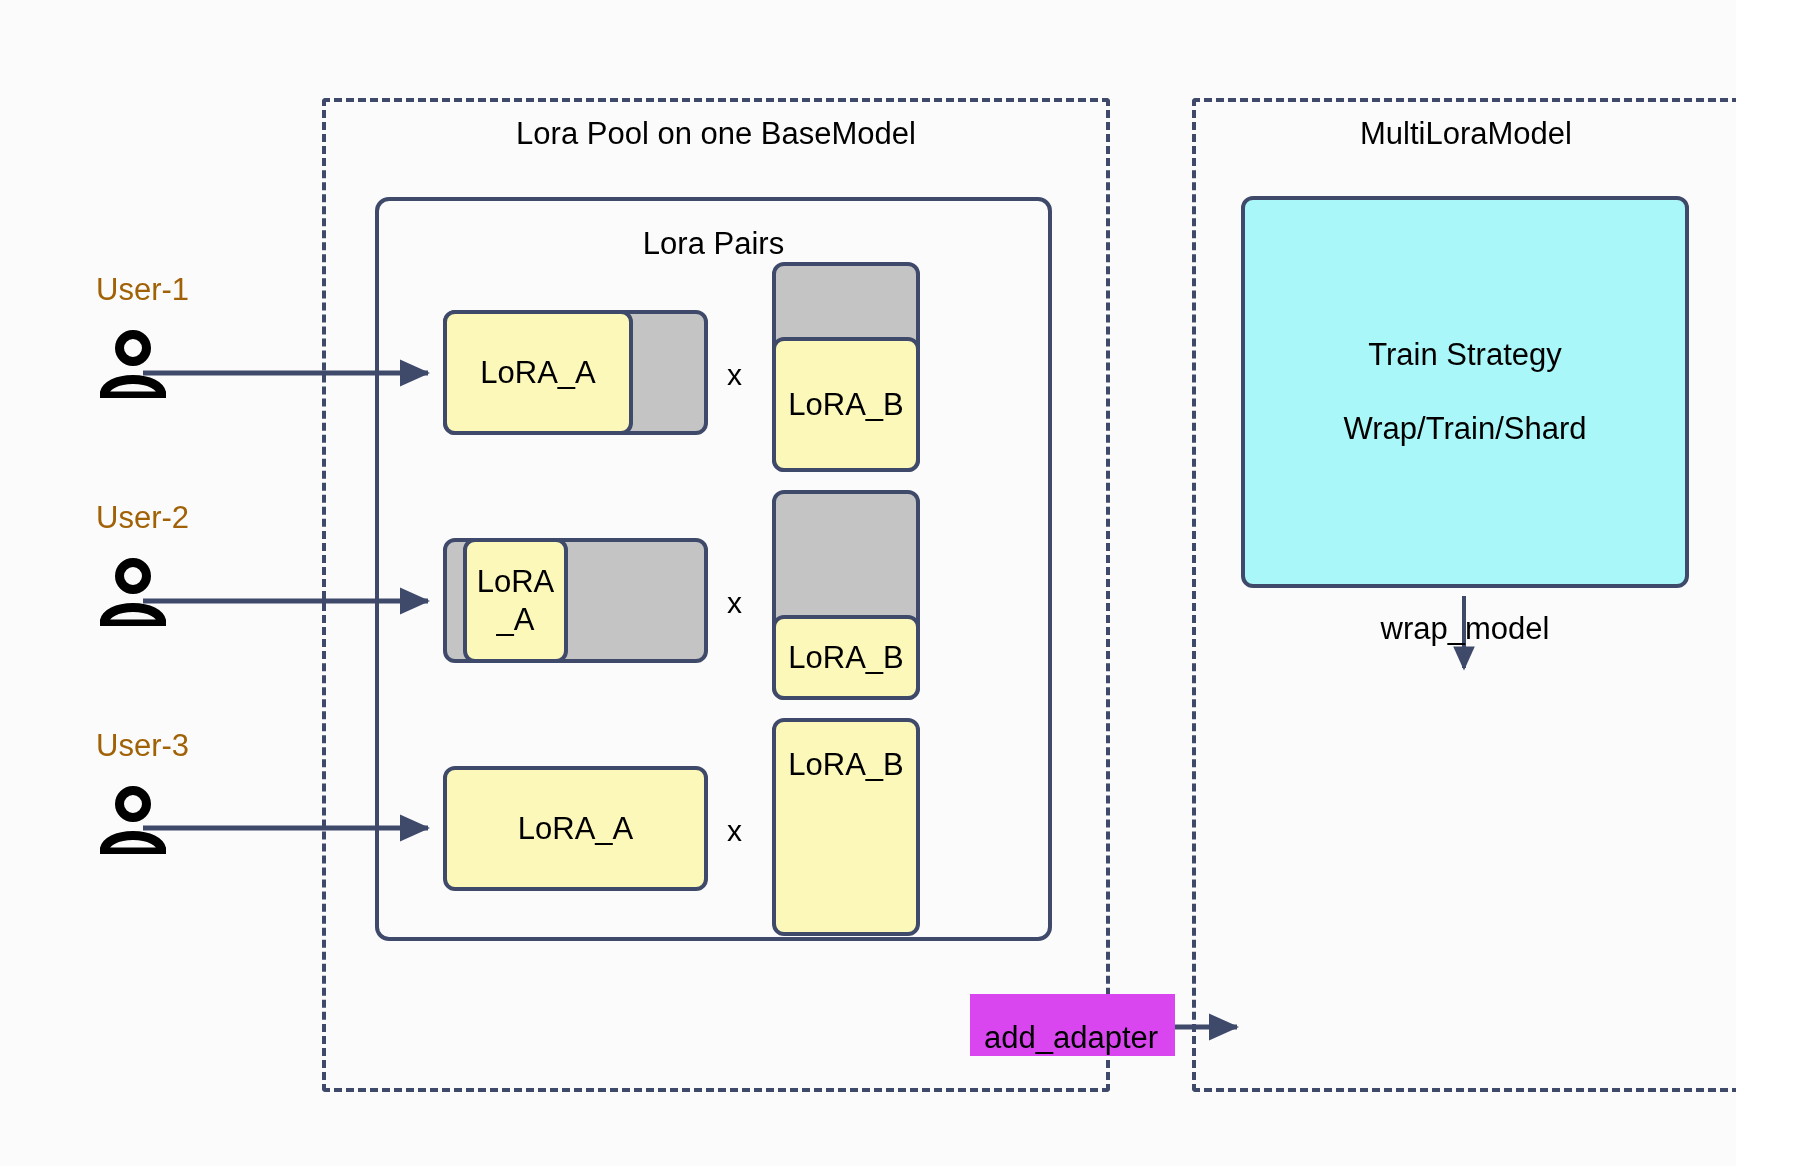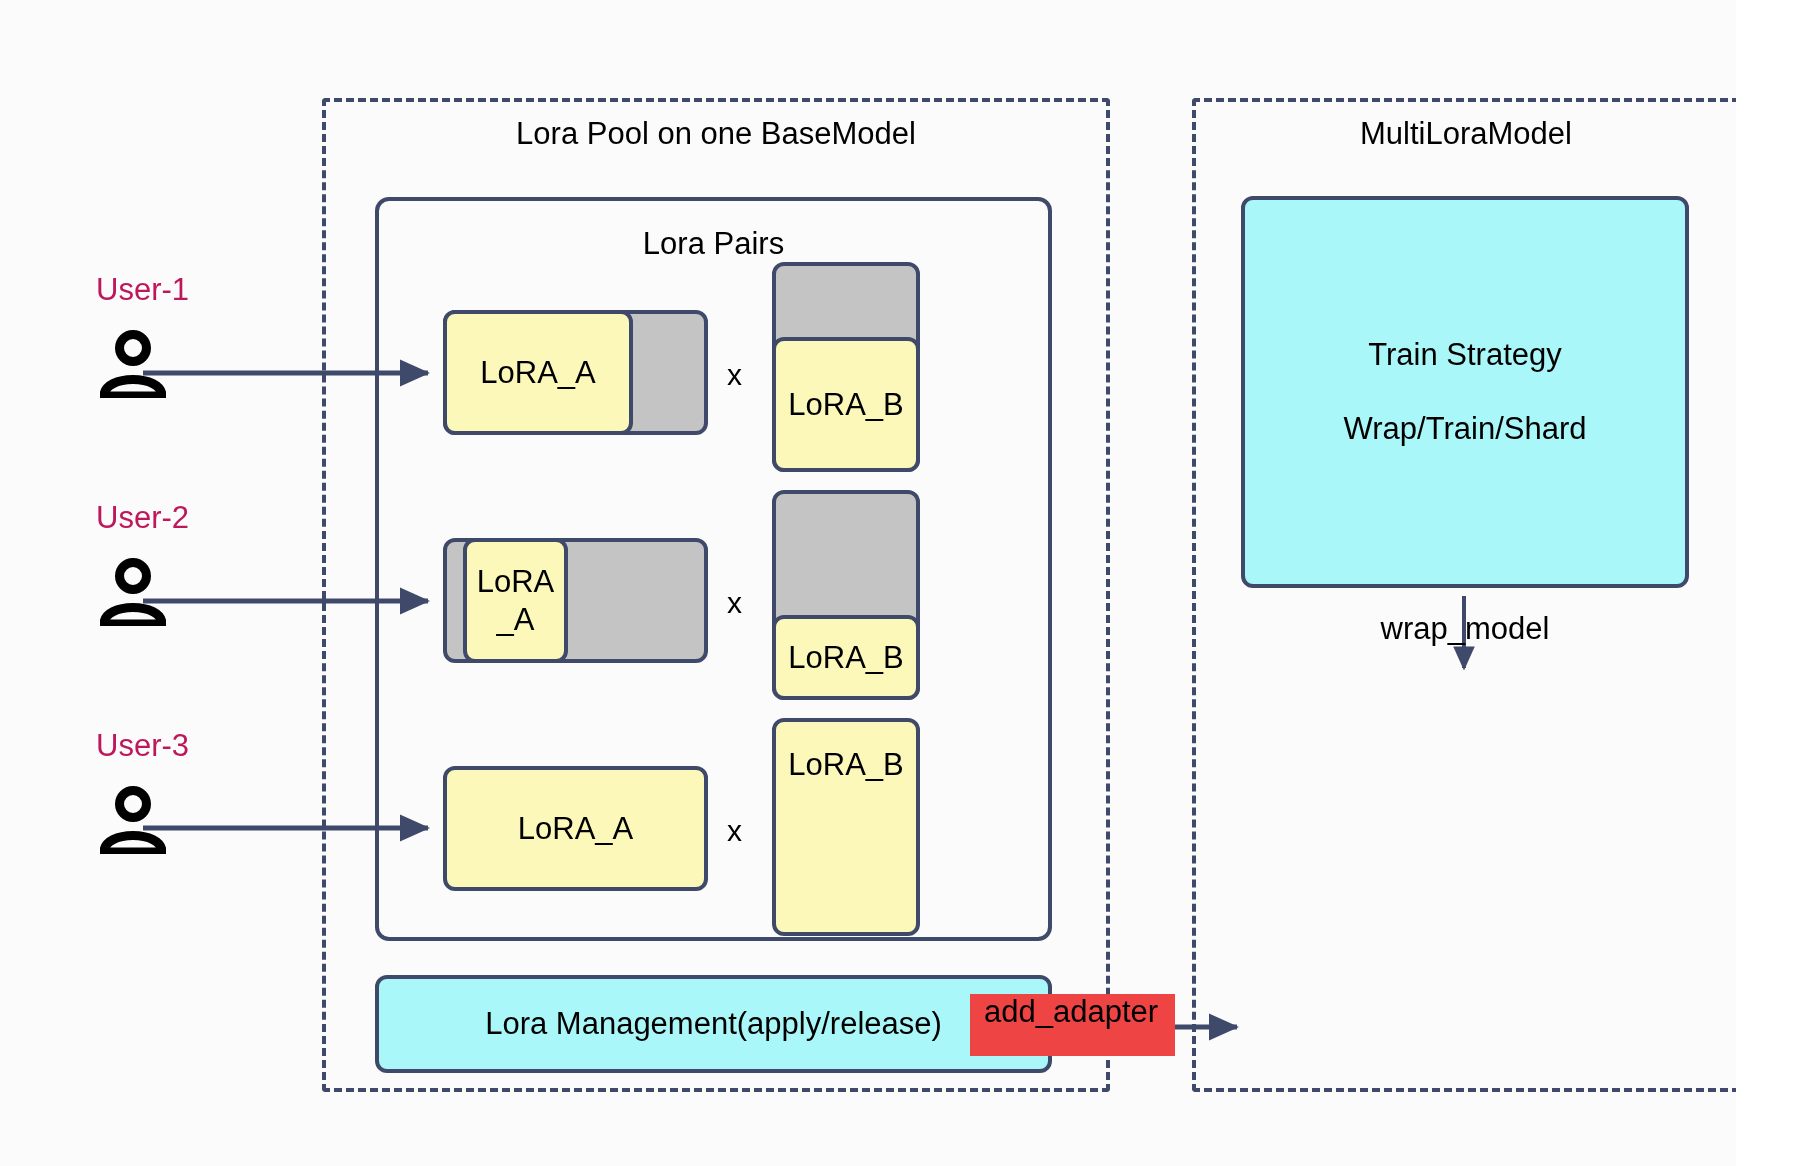--- a/index.html
+++ b/index.html
@@ -64,43 +64,43 @@
     white-space: nowrap;
   }
   .mult-sign {
     position: absolute;
     color: #000;
     font-size: 30px;
     font-weight: 400;
   }
   .user-label {
     position: absolute;
-    color: #be185d;
+    color: #a16207;
     font-size: 31px;
     white-space: nowrap;
   }
   svg.overlay {
     position: absolute;
     left: 0;
     top: 0;
     width: 1812px;
     height: 1166px;
     pointer-events: none;
   }
   .user-icon {
     position: absolute;
   }
   .white-chip {
     position: absolute;
-    background: #ef4444;
+    background: #d946ef;
     color: #000;
     font-size: 31px;
     white-space: nowrap;
     display: flex;
-    align-items: flex-start;
+    align-items: flex-end;
     justify-content: center;
   }
 </style>
 </head>
 <body>
 
 <div id="canvas">
 
   <svg class="overlay" viewBox="0 0 1812 1166">
     <defs>
@@ -154,23 +154,20 @@
   </div>
 
   <div class="box yellow" style="left:443px; top:766px; width:265px; height:125px;">
     <span>LoRA_A</span>
   </div>
   <div class="mult-sign" style="left:727px; top:814px;">x</div>
   <div class="box yellow" style="left:772px; top:718px; width:148px; height:218px;">
     <span style="position:relative; top:-62px;">LoRA_B</span>
   </div>
 
-  <div class="box cyan" style="left:375px; top:975px; width:677px; height:98px;">
-    <span>Lora Management(apply/release)</span>
-  </div>
 
   <div class="white-chip" style="left:970px; top:994px; width:205px; height:62px; justify-content:flex-start; padding-left:14px; box-sizing:border-box;">
     <span>add_adapter</span>
   </div>
 
   <div class="dashed-group" style="left:1192px; top:98px; width:548px; height:994px;"></div>
   <div class="group-title" style="left:1192px; top:116px; width:548px;">MultiLoraModel</div>
 
   <div class="box cyan" style="left:1241px; top:196px; width:448px; height:392px; flex-direction:column;gap:36px;">
     <span>Train Strategy</span>

